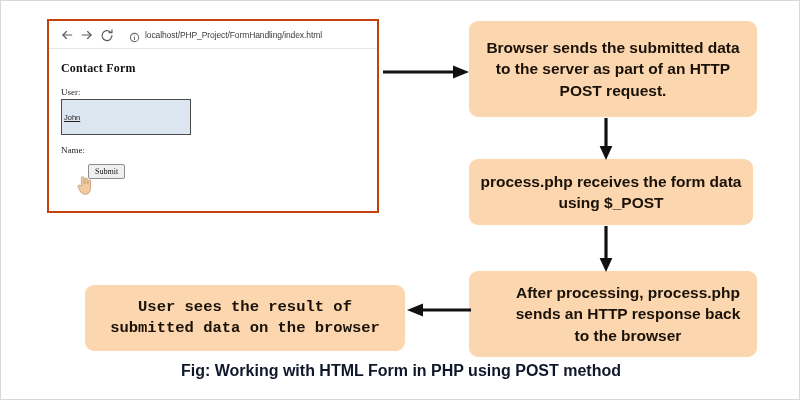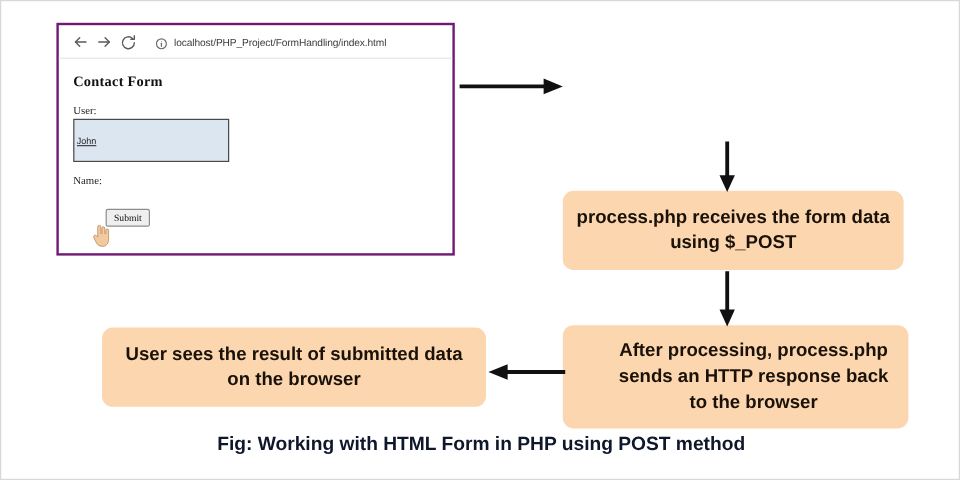--- a/index.html
+++ b/index.html
@@ -22,21 +22,21 @@
   }
 
   
   #browser-panel {
     position: absolute;
     left: 46px;
     top: 18px;
     width: 332px;
     height: 194px;
     background: #ffffff;
-    border: 2px solid #701a75;
+    border: 2px solid #c2410c;
     box-sizing: border-box;
   }
   #browser-toolbar {
     position: relative;
     height: 28px;
     display: flex;
     align-items: center;
     padding: 0 6px 0 8px;
     border-bottom: 1px solid #e6e6e6;
     box-sizing: border-box;
@@ -104,21 +104,21 @@
     border: 1px solid #8a8a8a;
     box-sizing: border-box;
     padding: 17px 2px;
     line-height: 11px;
     font-family: "Liberation Sans", sans-serif;
     display: block;
     margin-bottom: 10px;
     text-decoration: underline;
   }
   #name-input { border-color: #4a4a4a; }
-  #submit-row { position: relative; margin-top: 16px; padding-left: 27px; }
+  #submit-row { position: relative; margin-top: 5px; padding-left: 27px; }
   #submit-button {
     display: inline-block;
     font-family: "Liberation Serif", serif;
     font-size: 8px;
     color: #101010;
     background: #efefef;
     border: 1px solid #8d8d8d;
     border-radius: 2px;
     padding: 2px 6px;
     line-height: 9px;
@@ -144,21 +144,21 @@
     font-weight: bold;
     font-size: 15.5px;
     line-height: 1.38;
     padding: 6px 10px;
     box-sizing: border-box;
     font-family: "Liberation Sans", sans-serif;
   }
   #box-browser-sends { left: 468px; top: 20px;  width: 288px; height: 96px; }
   #box-process-php   { left: 468px; top: 158px; width: 284px; height: 66px; }
   #box-after-proc    { left: 468px; top: 270px; width: 288px; height: 86px; padding-left: 40px; }
-  #box-user-sees     { left: 84px;  top: 272px; width: 320px; height: 66px; }
+  #box-user-sees     { left: 84px;  top: 284px; width: 320px; height: 66px; font-family: Liberation Mono, monospace; }
 
   
   .arrow { position: absolute; }
   #arrow-form-to-box1 { left: 380px; top: 62px;  width: 90px;  height: 18px; }
   #arrow-box1-to-box2 { left: 596px; top: 116px; width: 18px;  height: 44px; }
   #arrow-box2-to-box3 { left: 596px; top: 224px; width: 18px;  height: 48px; }
   #arrow-box3-to-user { left: 404px; top: 300px; width: 68px;  height: 18px; }
 
   
   #caption {
@@ -228,20 +228,21 @@
         <span id="submit-button">Submit</span>
         <span id="hand-cursor">
           <svg width="18" height="22" viewBox="0 0 24 30">
             <path d="M8.5 16.5V5.6a1.8 1.8 0 0 1 3.6 0v7.6h1.1V7.2a1.7 1.7 0 0 1 3.4 0v6h1.1V9.6a1.6 1.6 0 0 1 3.2 0v10.1c0 4.3-2.6 8-7 8-4 0-6.3-2.2-7.6-5.3L4 17.6c-.5-1.2.2-2.3 1.4-2.5 1-.2 1.8.3 2.2 1.2z" fill="#f3c9a0" stroke="#b98a5c" stroke-width="0.9" stroke-linejoin="round"></path>
           </svg>
         </span>
       </div>
     </div>
   </div>
 
+  <div class="flow-box" id="box-browser-sends">Browser sends the submitted data to the server as part of an HTTP POST request.</div>
 
   <div class="flow-box" id="box-process-php">process.php receives the form data using $_POST</div>
 
   <div class="flow-box" id="box-after-proc">After processing, process.php sends an HTTP response back to the browser</div>
 
   <div class="flow-box" id="box-user-sees">User sees the result of submitted data on the browser</div>
 
   <svg class="arrow" id="arrow-form-to-box1" viewBox="0 0 90 18">
     <line x1="2" y1="9" x2="76" y2="9" stroke="#111111" stroke-width="3.2"></line>
     <polygon points="88,9 72,2.5 72,15.5" fill="#111111"></polygon>

